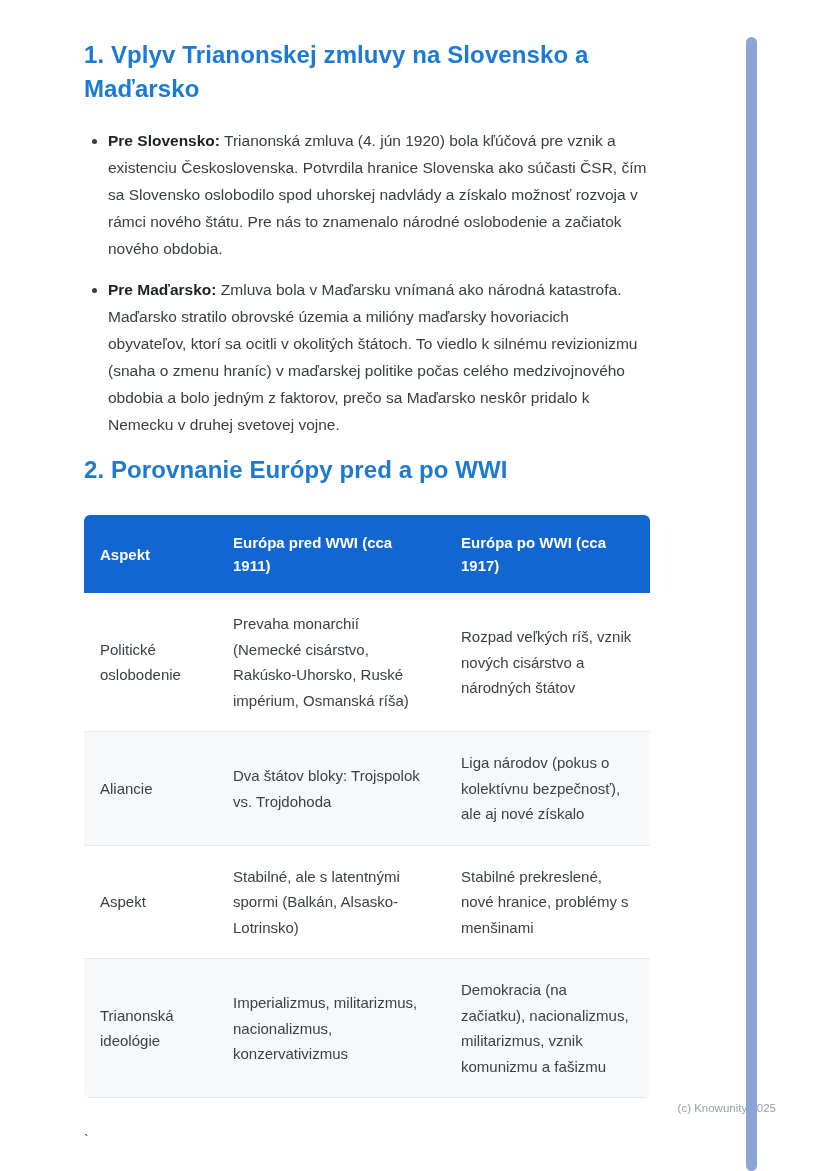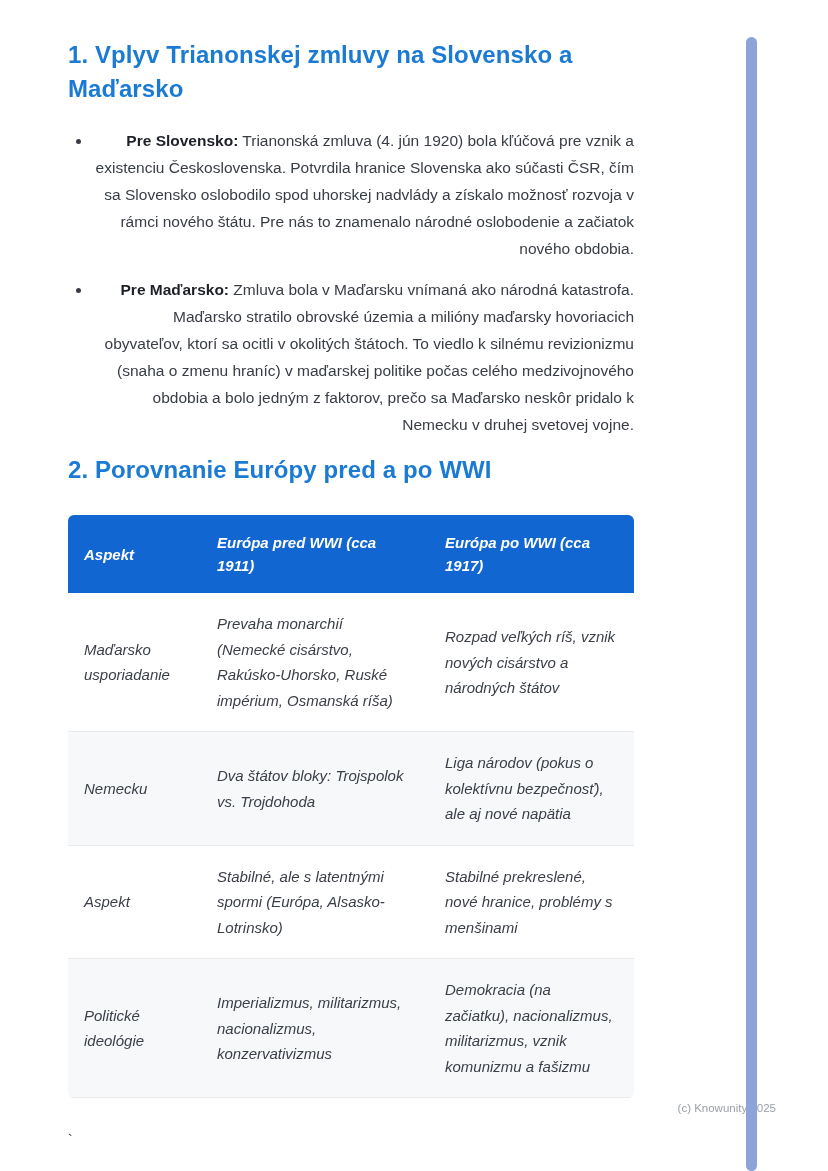--- a/index.html
+++ b/index.html
@@ -5,53 +5,51 @@
   * { box-sizing: border-box; margin: 0; padding: 0; }
   html, body {
     width: 828px; height: 1171px;
     background: #ffffff;
     font-family: "Liberation Sans", sans-serif;
     overflow: hidden;
     position: relative;
   }
   .page {
     position: absolute;
-    left: 68px; top: 38px;
+    left: 84px; top: 38px;
     width: 566px;
   }
   .heading {
     color: #1b7ad3;
     font-size: 24px;
     font-weight: bold;
     line-height: 1.42;
     letter-spacing: 0.1px;
   }
   .heading-2 { }
   .bullets {
     margin-top: 22px;
     padding-left: 24px;
     list-style: disc;
     color: #30343b;
-    text-align: right;
   }
   .bullets li {
     font-size: 15.5px;
     line-height: 1.74;
     margin-bottom: 14px;
     color: #383d45;
   }
   .bullets li strong { color: #1d2127; }
   table.cmp {
     margin-top: 28px;
     width: 566px;
     border-collapse: separate;
     border-spacing: 0;
     border-radius: 6px;
     overflow: hidden;
-    font-style: italic;
   }
   table.cmp col.c1 { width: 133px; }
   table.cmp col.c2 { width: 228px; }
   table.cmp col.c3 { width: 205px; }
   table.cmp th {
     background: #1266d1;
     color: #ffffff;
     font-size: 15px;
     font-weight: bold;
     text-align: left;
@@ -113,36 +111,36 @@
       </colgroup>
     <thead>
       <tr>
         <th>Aspekt</th>
         <th>Európa pred WWI (cca 1911)</th>
         <th>Európa po WWI (cca 1917)</th>
       </tr>
     </thead>
     <tbody>
       <tr>
-        <td>Maďarsko usporiadanie</td>
+        <td>Politické oslobodenie</td>
         <td>Prevaha monarchií (Nemecké cisárstvo, Rakúsko-Uhorsko, Ruské impérium, Osmanská ríša)</td>
         <td>Rozpad veľkých ríš, vznik nových cisárstvo a národných štátov</td>
       </tr>
       <tr class="alt">
-        <td>Nemecku</td>
+        <td>Aliancie</td>
         <td>Dva štátov bloky: Trojspolok vs. Trojdohoda</td>
-        <td>Liga národov (pokus o kolektívnu bezpečnosť), ale aj nové napätia</td>
+        <td>Liga národov (pokus o kolektívnu bezpečnosť), ale aj nové získalo</td>
       </tr>
       <tr>
         <td>Aspekt</td>
-        <td>Stabilné, ale s latentnými spormi (Európa, Alsasko-Lotrinsko)</td>
+        <td>Stabilné, ale s latentnými spormi (Balkán, Alsasko-Lotrinsko)</td>
         <td>Stabilné prekreslené, nové hranice, problémy s menšinami</td>
       </tr>
       <tr class="alt">
-        <td>Politické ideológie</td>
+        <td>Trianonská ideológie</td>
         <td>Imperializmus, militarizmus, nacionalizmus, konzervativizmus</td>
         <td>Demokracia (na začiatku), nacionalizmus, militarizmus, vznik komunizmu a fašizmu</td>
       </tr>
     </tbody>
   </table>
 
   <div class="stray">`</div>
 
 </div>
 

